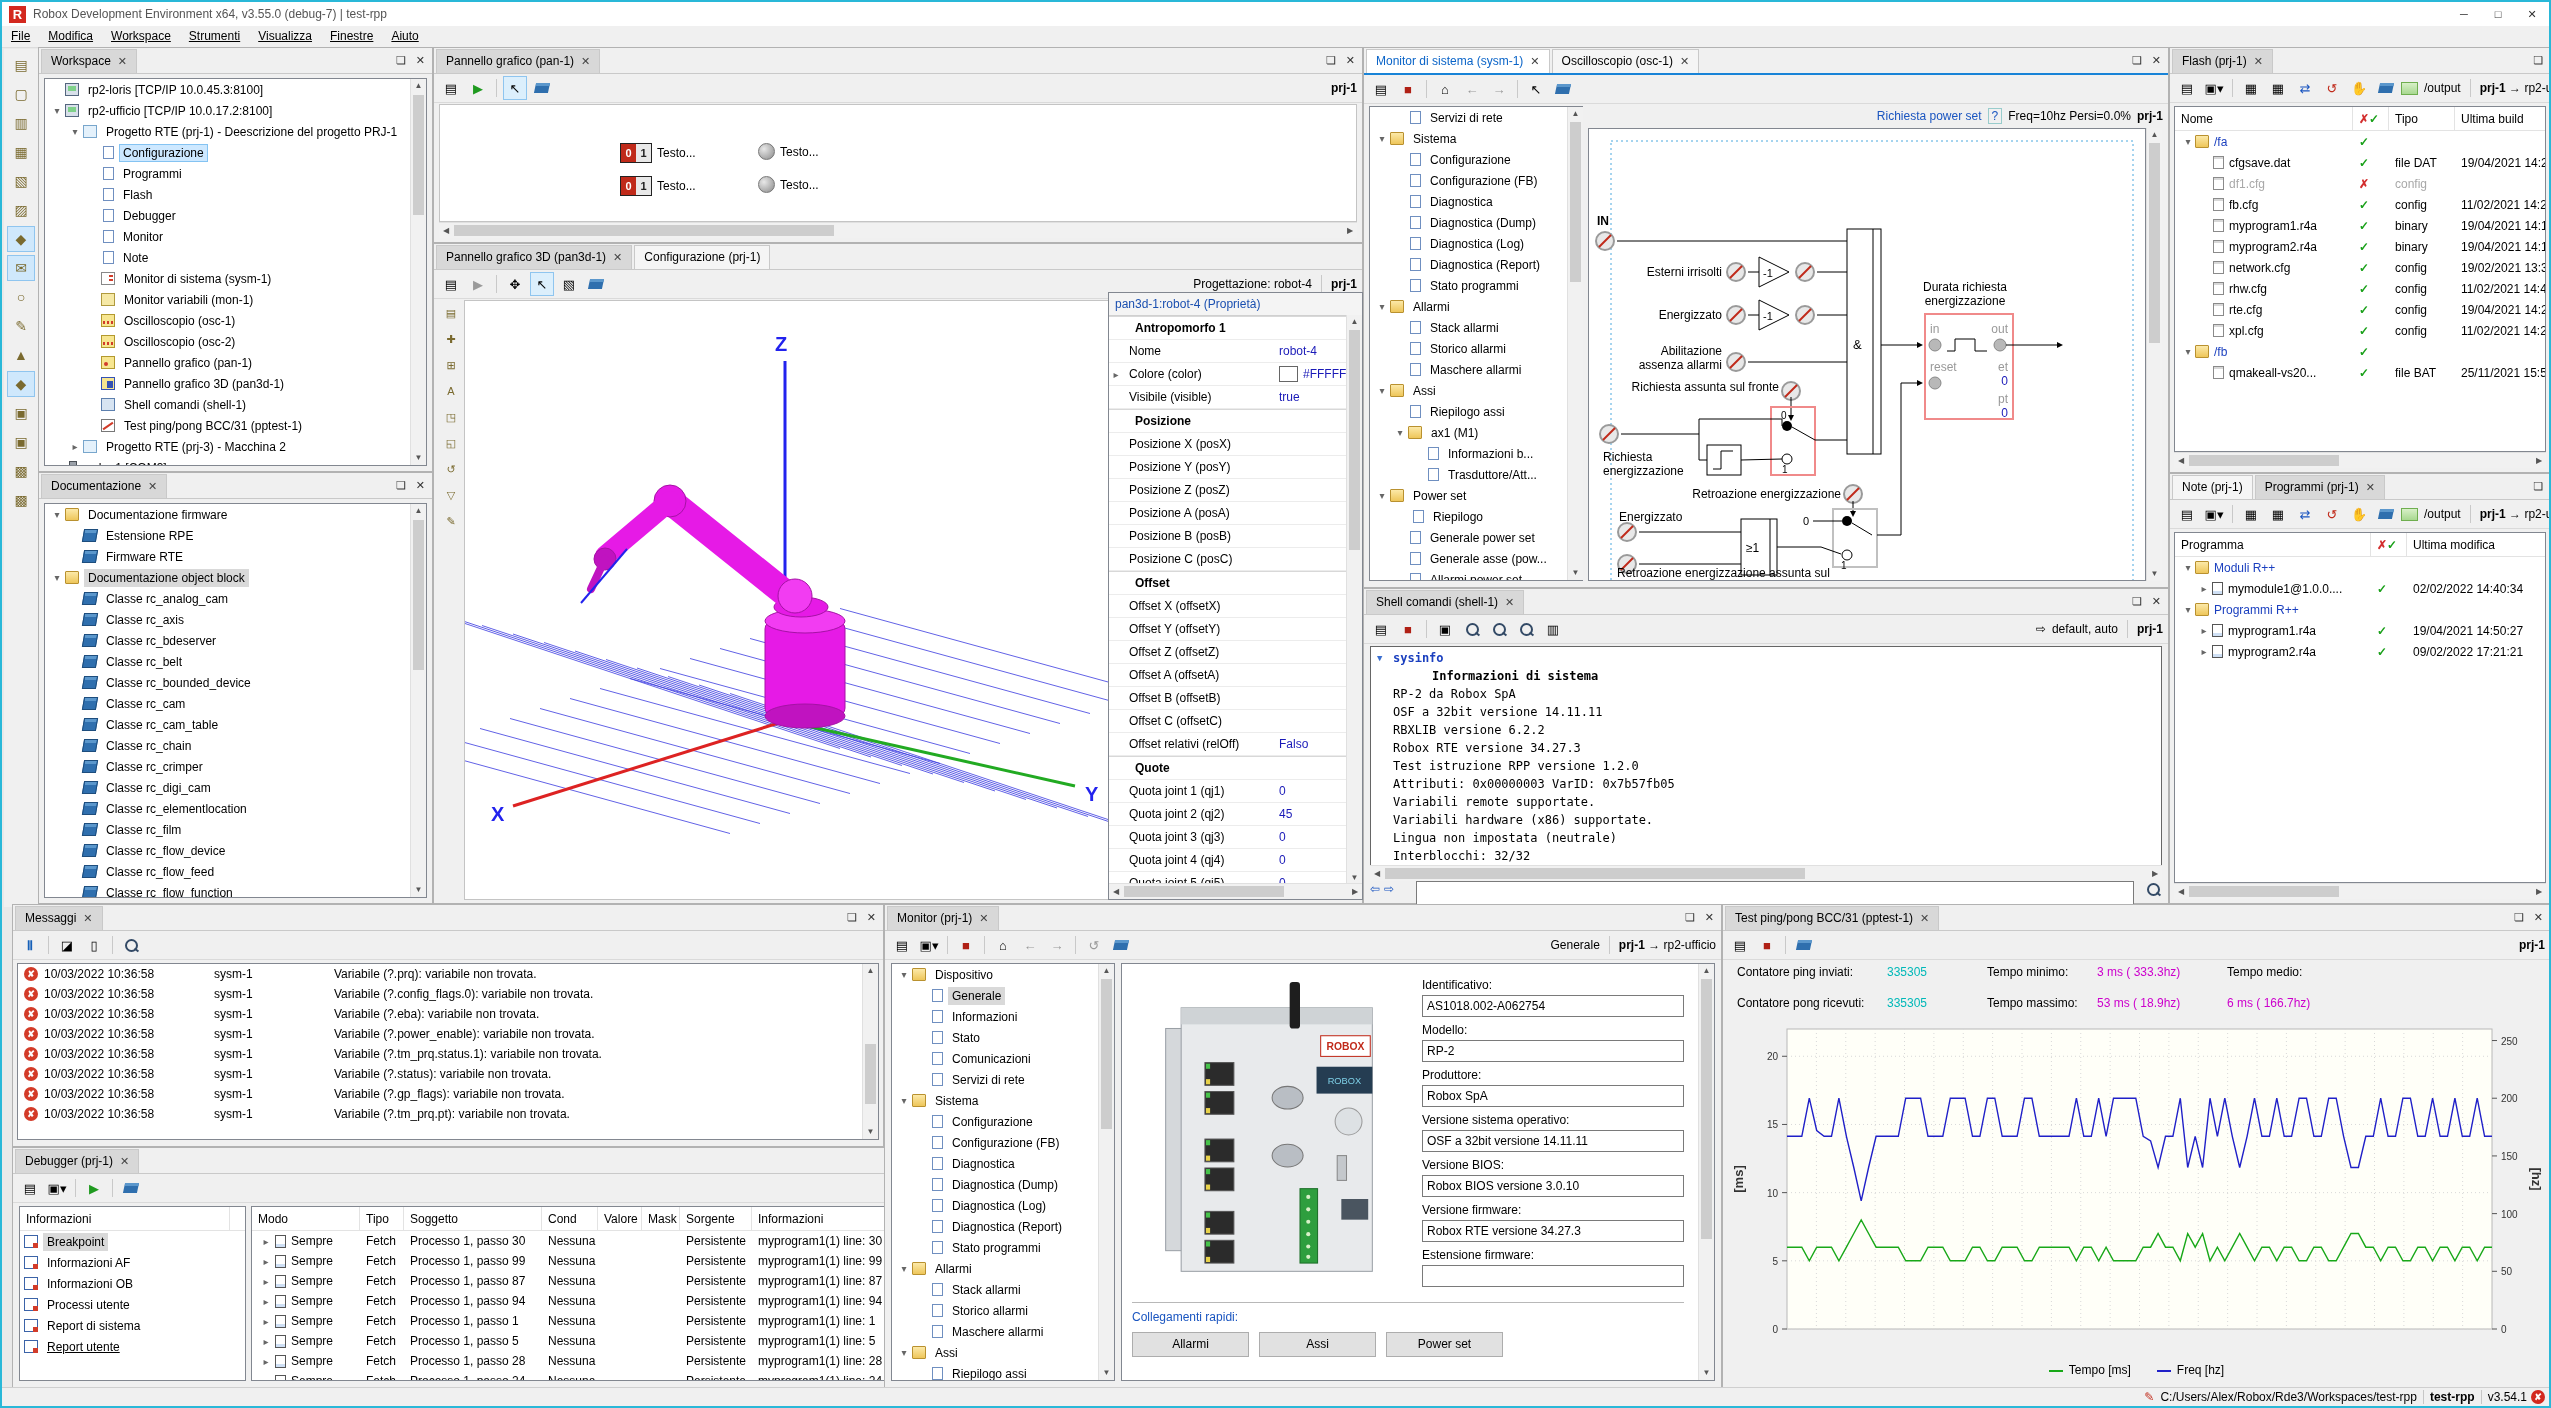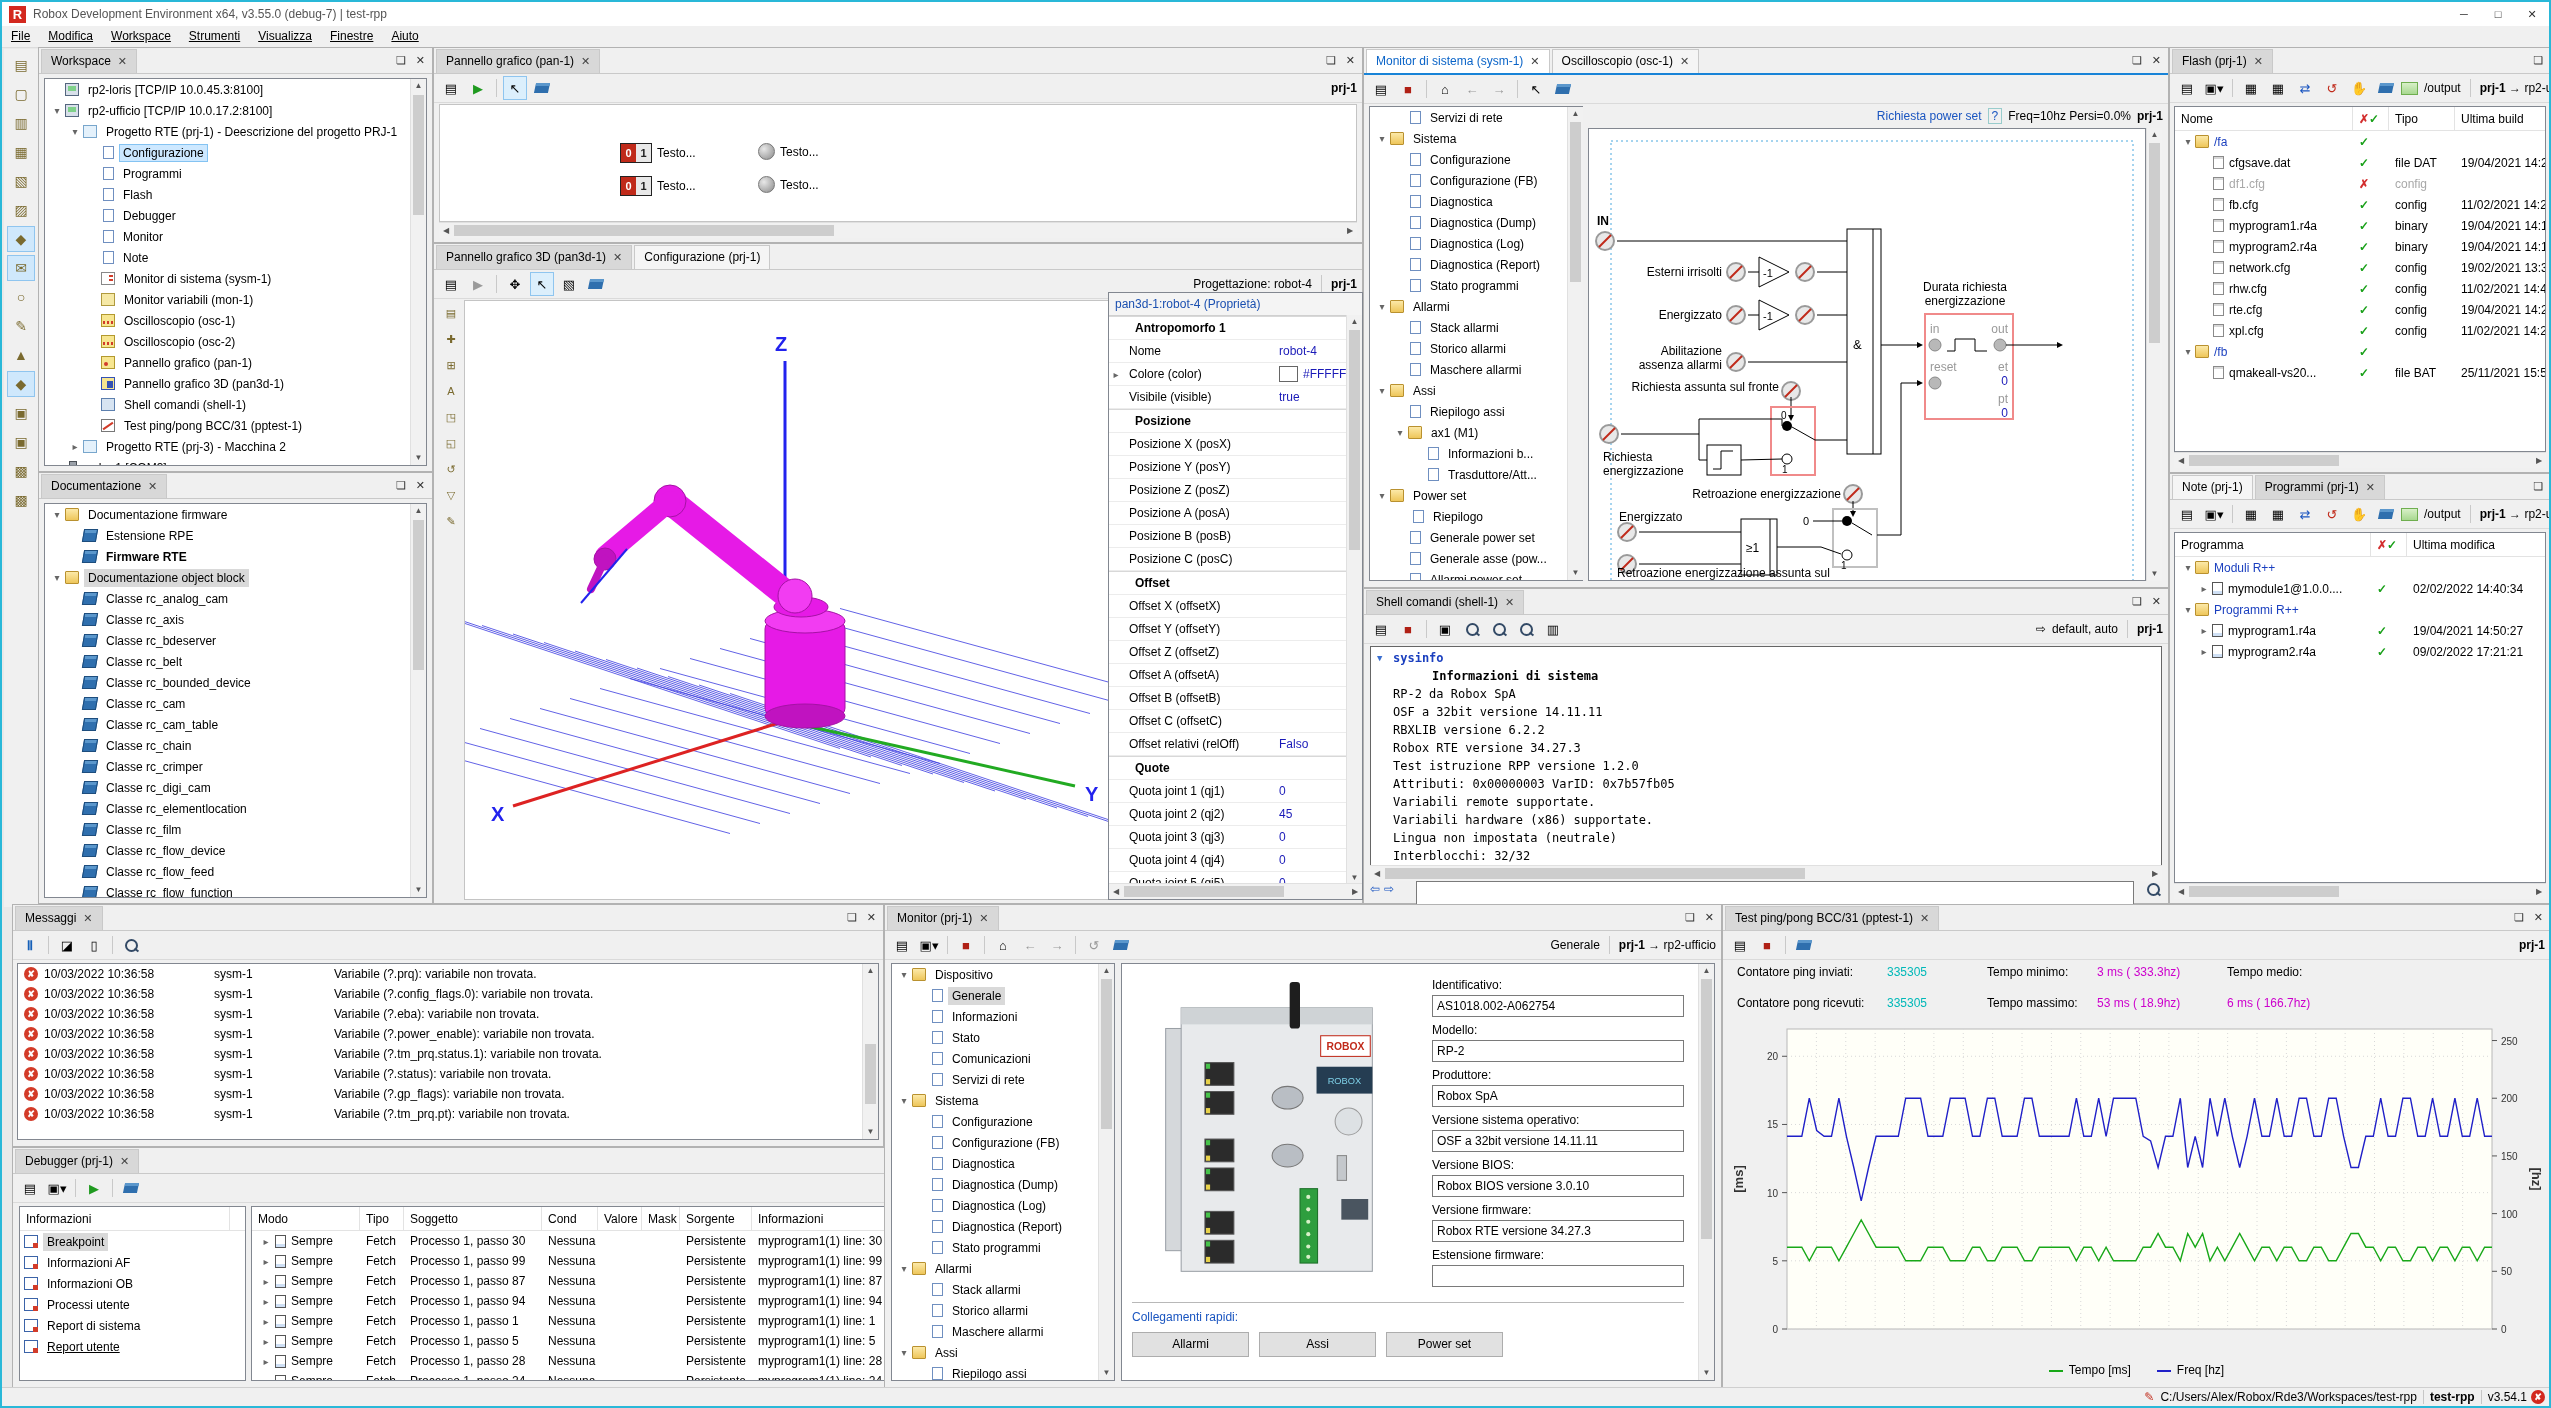--- a/index.html
+++ b/index.html
@@ -286,21 +286,21 @@
         <div class="trow" style="padding-left: 4px;">
           <span class="exp">▾</span>
           <span class="ic ic-folder"></span>
           <span class="lbl">Documentazione firmware</span>
         </div>
         <div class="trow" style="padding-left: 22px;">
           <span class="exp"></span>
           <span class="ic ic-book"></span>
           <span class="lbl">Estensione RPE</span>
         </div>
-        <div class="trow" style="padding-left: 22px; font-weight: bold;">
+        <div class="trow" style="padding-left: 22px;">
           <span class="exp"></span>
           <span class="ic ic-book"></span>
           <span class="lbl">Firmware RTE</span>
         </div>
         <div class="trow sel-gray" style="padding-left: 4px;">
           <span class="exp">▾</span>
           <span class="ic ic-folder"></span>
           <span class="lbl">Documentazione object block</span>
         </div>
         <div class="trow" style="padding-left: 22px;">
@@ -1726,21 +1726,21 @@
         <g fill="#d8f0c8">
             <circle cx="168" cy="208" r="2"></circle>
             <circle cx="168" cy="220" r="2"></circle>
             <circle cx="168" cy="232" r="2"></circle>
             <circle cx="168" cy="244" r="2"></circle>
             <circle cx="168" cy="256" r="2"></circle>
             <circle cx="168" cy="266" r="2"></circle>
           </g>
         <rect x="200" y="210" width="26" height="20" fill="#4a5560"></rect>
       </svg>
-      <div id="mon-fields" style="position:absolute;left:300px;top:8px;right:30px;margin-left:10px;">
+      <div id="mon-fields" style="position:absolute;left:300px;top:8px;right:30px;">
           <div class="flabel">Identificativo:</div>
           <div class="finput">AS1018.002-A062754</div>
           <div class="flabel">Modello:</div>
           <div class="finput">RP-2</div>
           <div class="flabel">Produttore:</div>
           <div class="finput">Robox SpA</div>
           <div class="flabel">Versione sistema operativo:</div>
           <div class="finput">OSF a 32bit versione 14.11.11</div>
           <div class="flabel">Versione BIOS:</div>
           <div class="finput">Robox BIOS versione 3.0.10</div>

